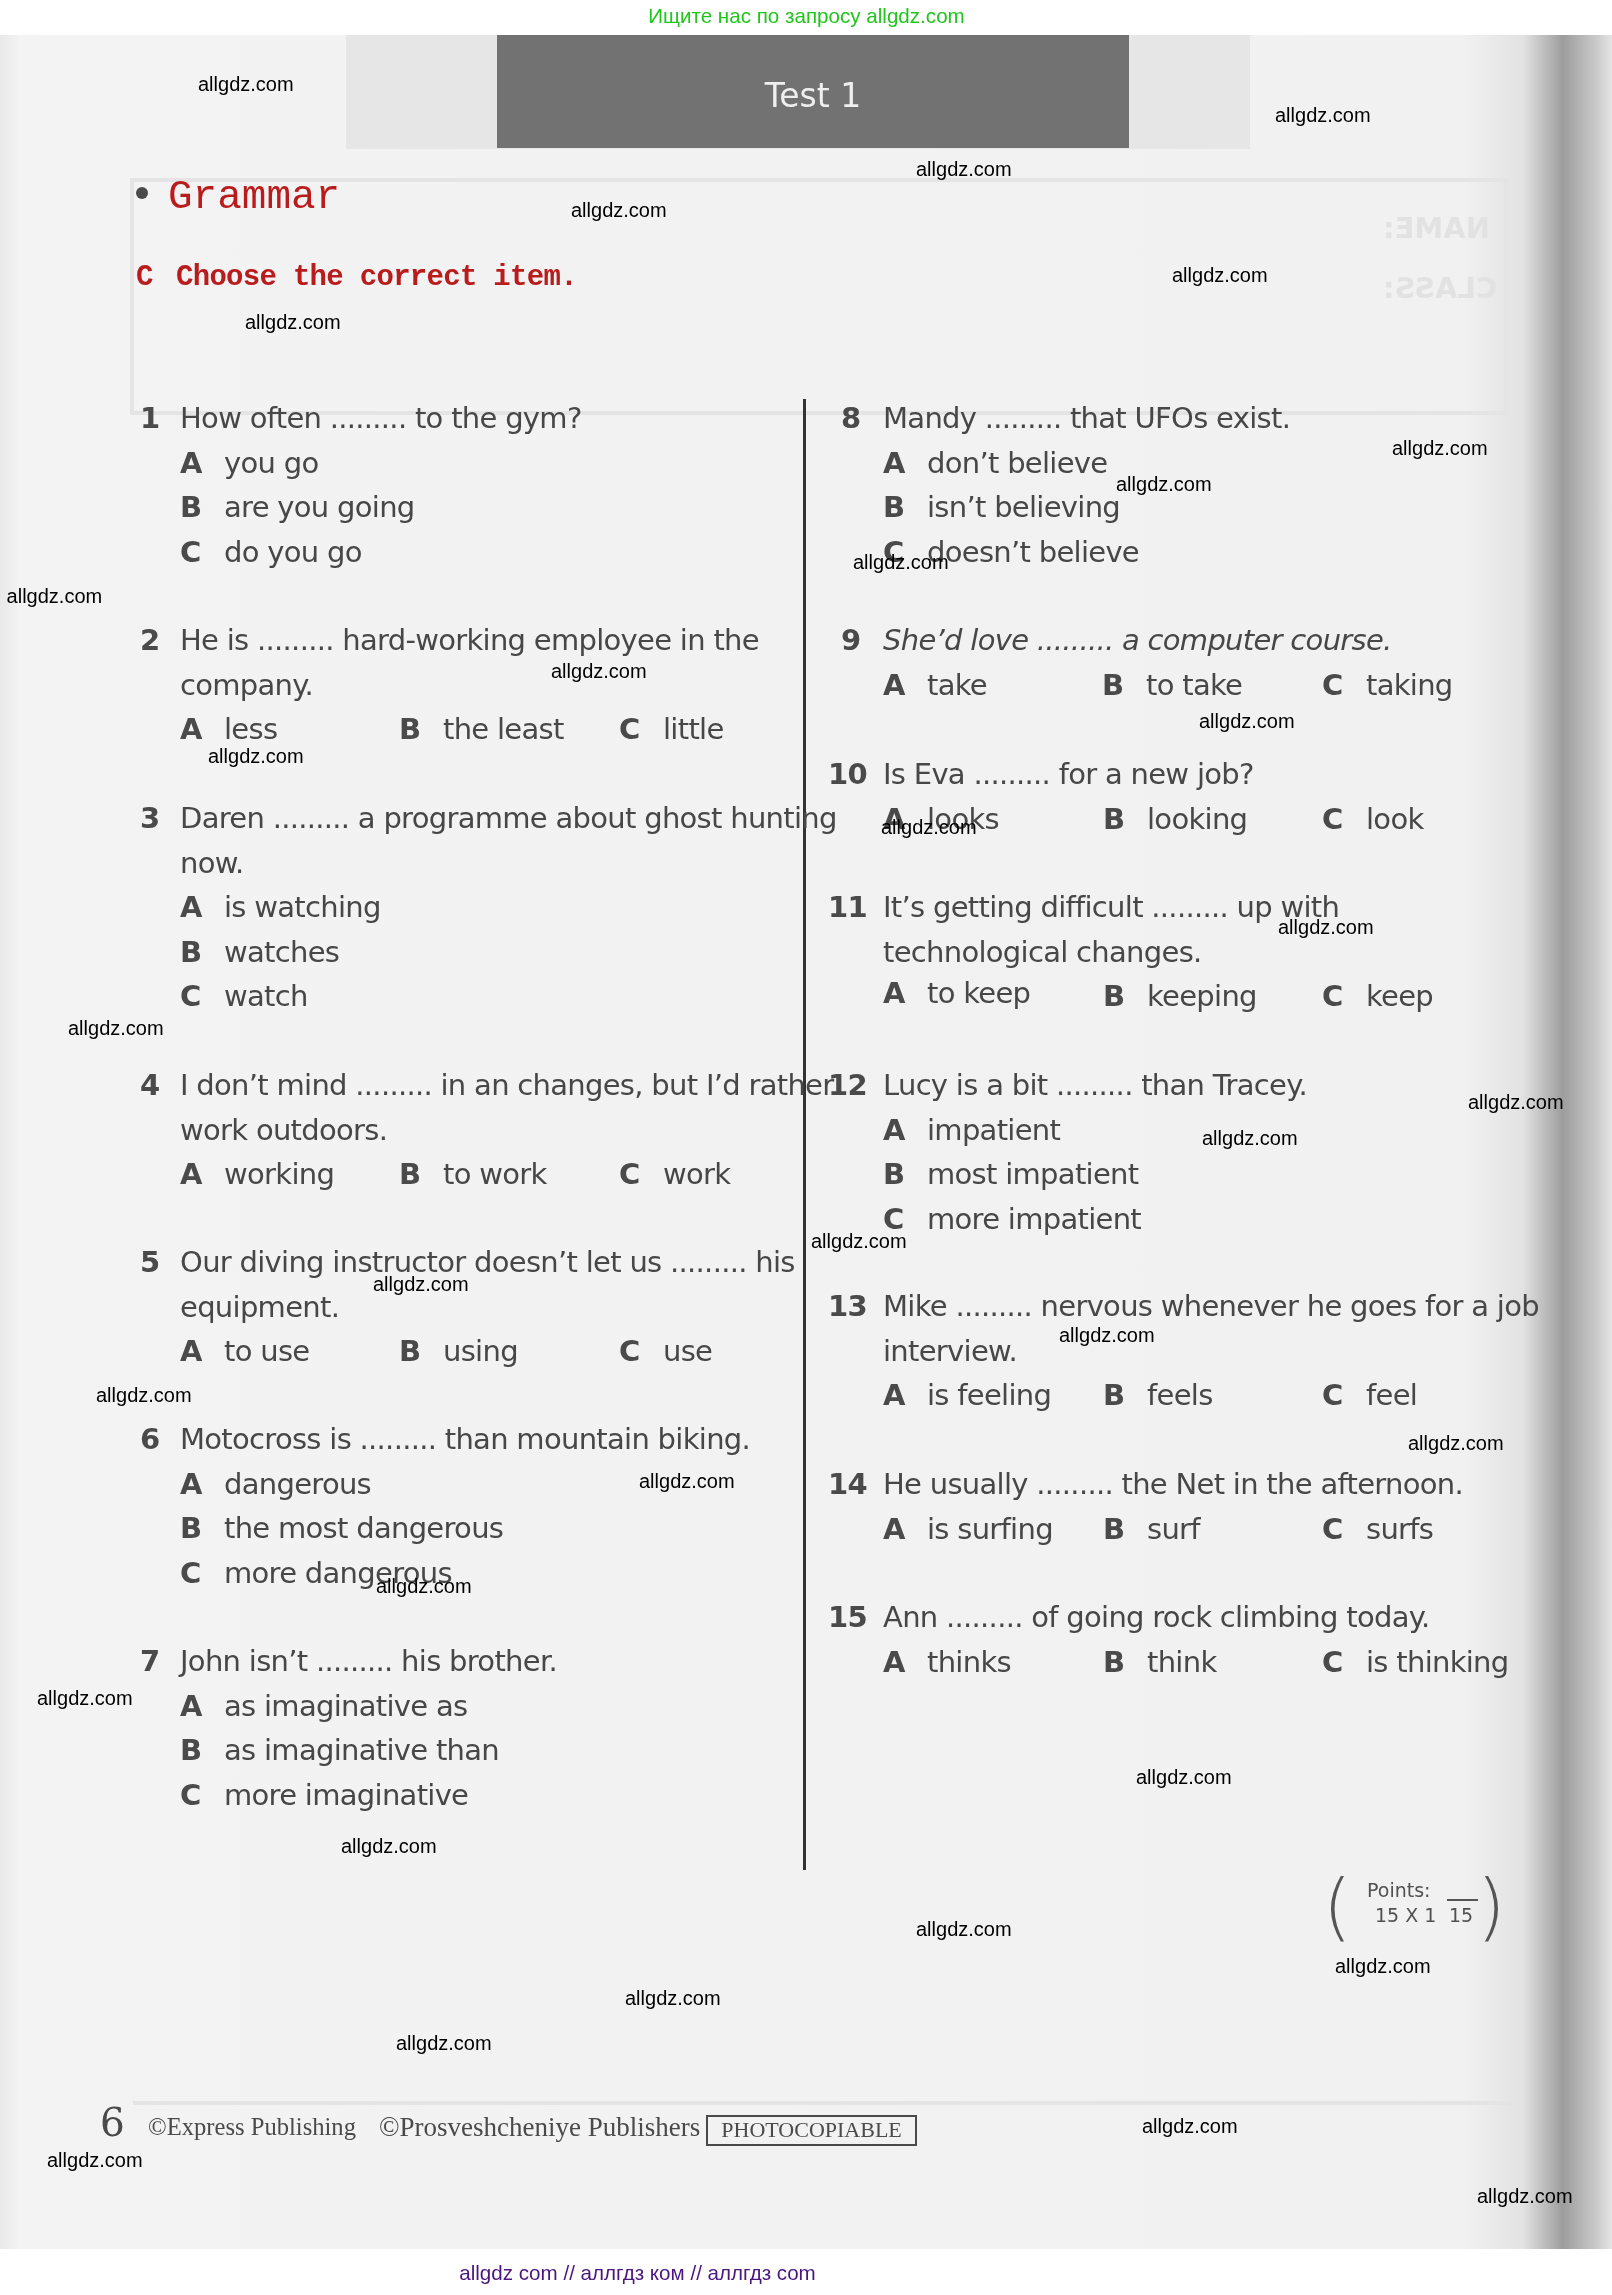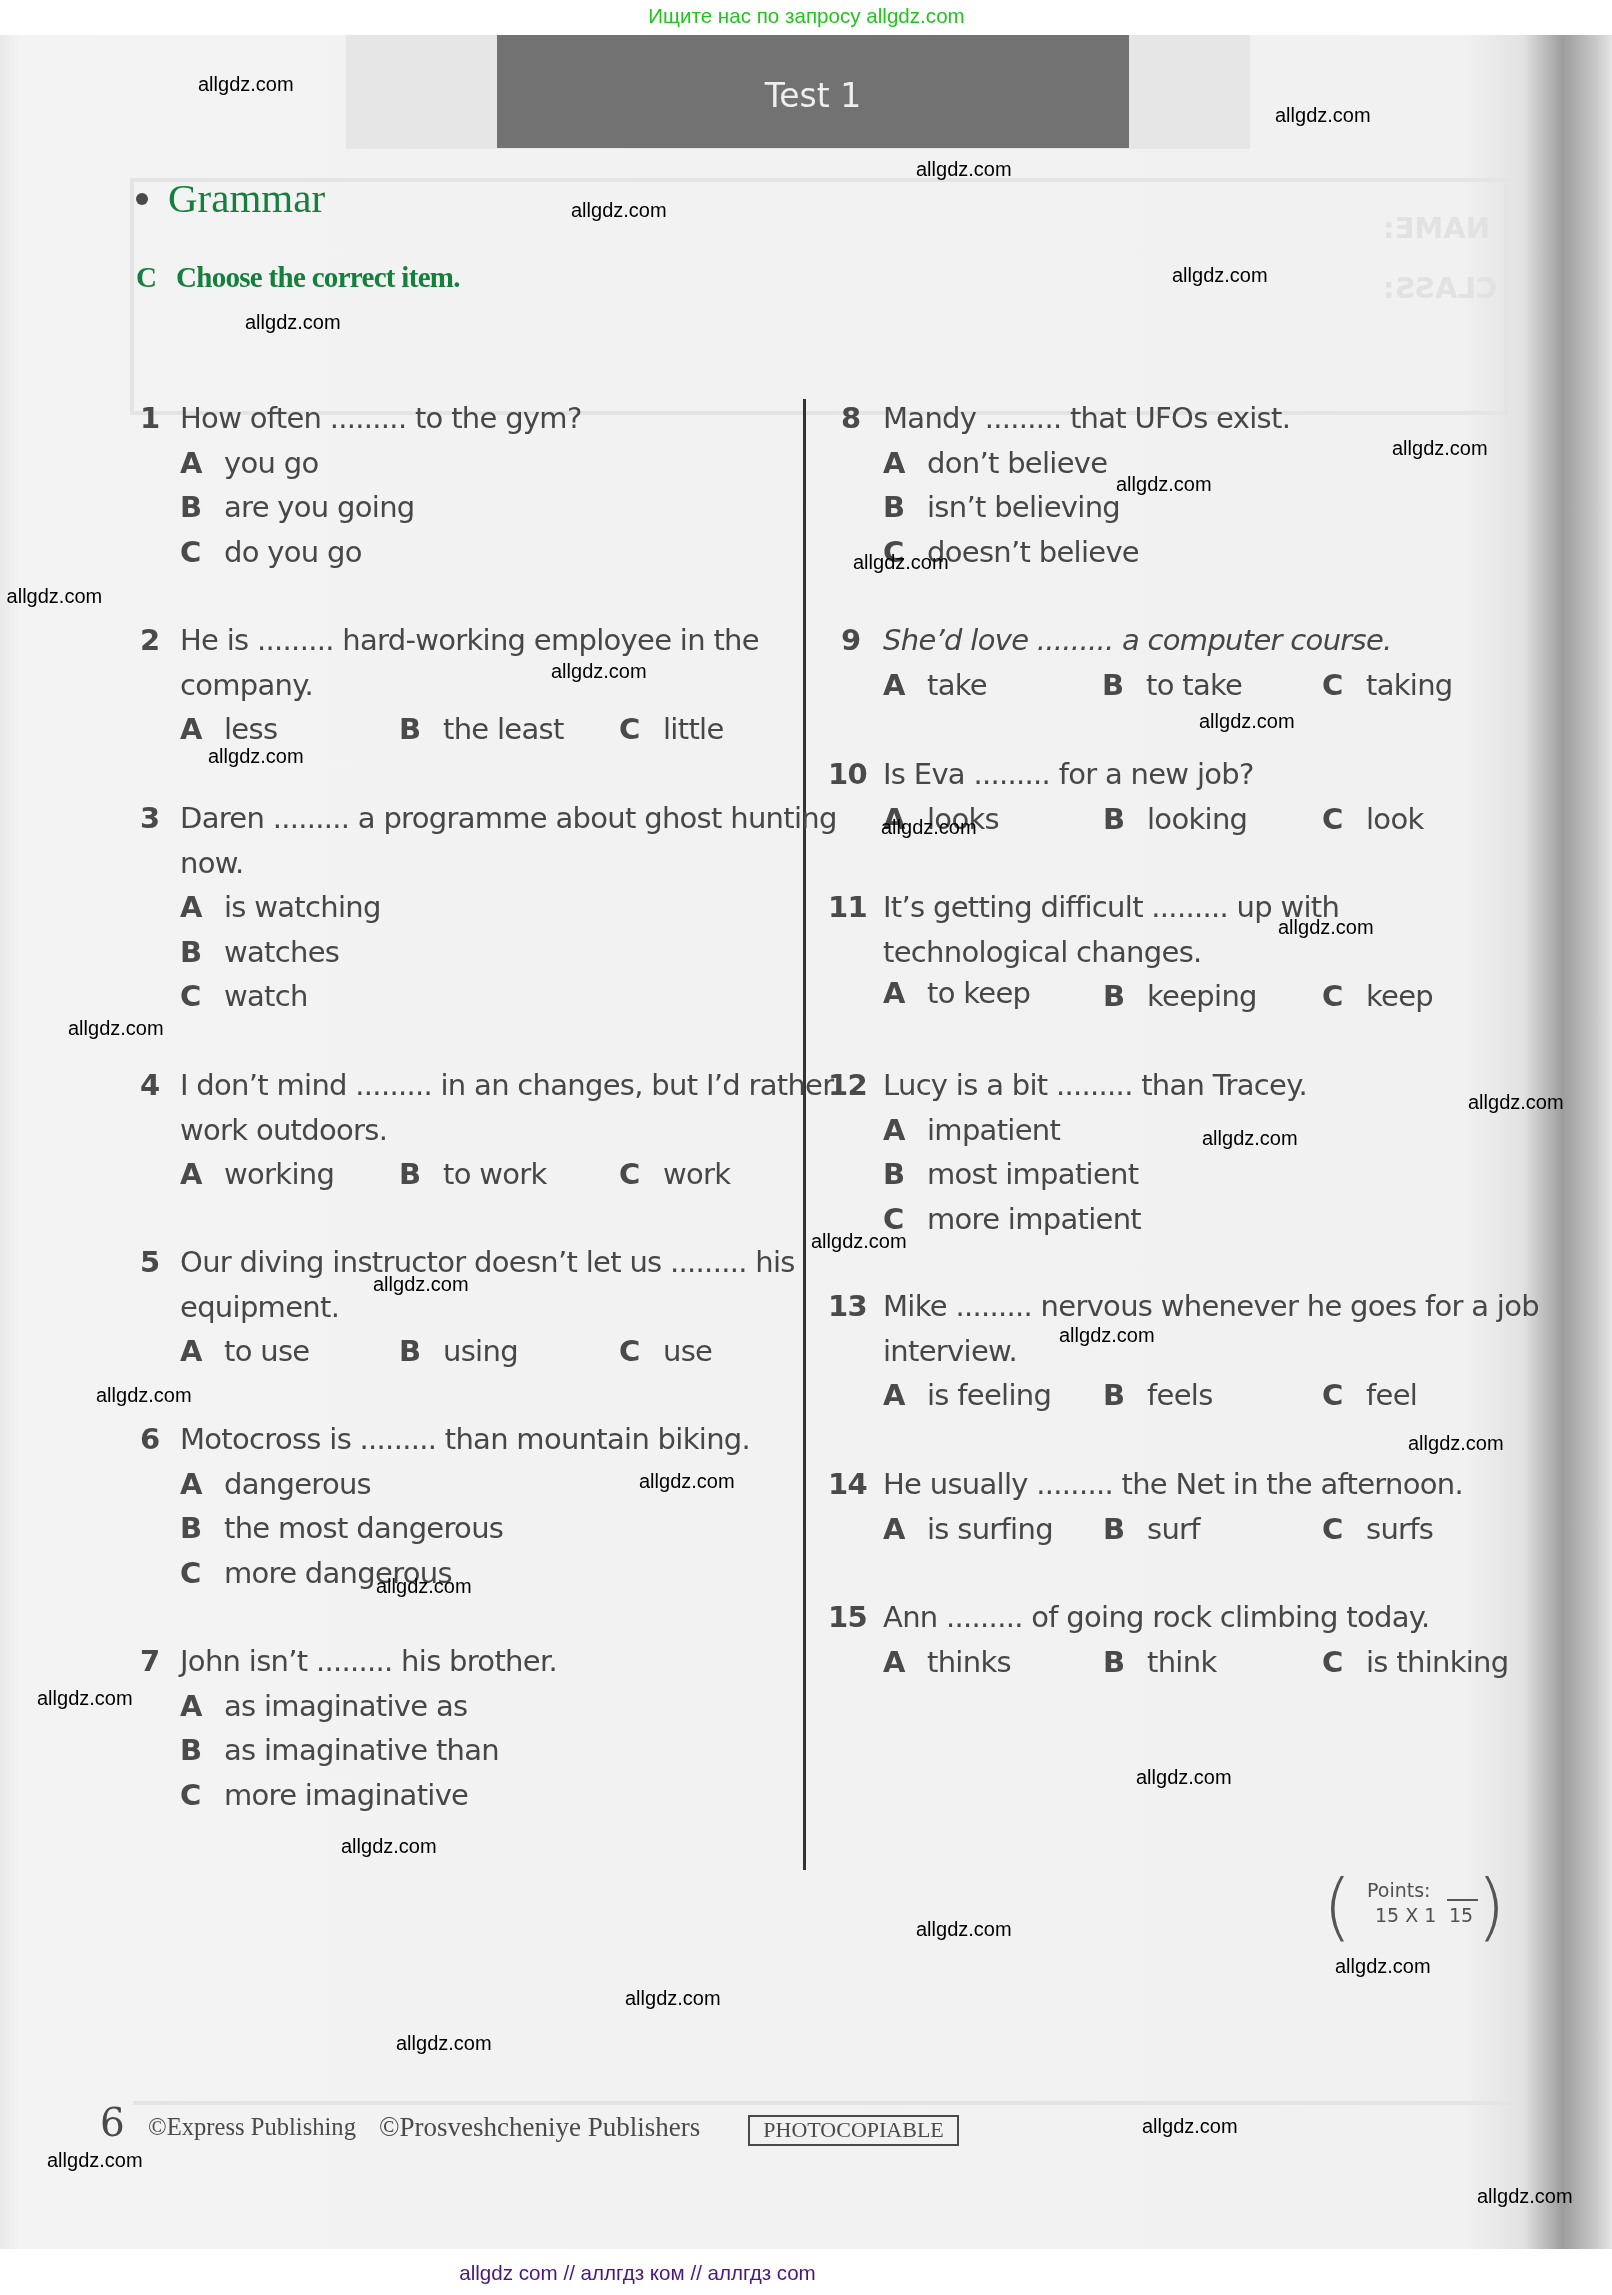--- a/index.html
+++ b/index.html
@@ -36,21 +36,21 @@
   }
   .ghost-box {
     position:absolute; left:130px; top:178px; width:1370px; height:229px;
     border:4px solid #e4e4e4; border-radius:1.3px;
   }
   .ghost-text {
     position:absolute; color:#e2e2e2; font-weight:bold;
     font-family:"DejaVu Sans", sans-serif; transform:scaleX(-1);
   }
   .heading {
-    position:absolute; color:#15803d; font-family:Liberation Serif, serif;
+    position:absolute; color:#b91c1c; font-family:Liberation Mono, monospace;
   }
   .h-grammar { left:136px; top:174px; font-size:41px; }
   .h-grammar .bullet { display:inline-block; width:12px; height:12px; border-radius:50%; background:#4a4a4a; margin-right:20px; vertical-align:middle; position:relative; top:-4px;}
   .h-instr { left:136px; top:261px; font-size:29px; font-weight:bold; letter-spacing:-0.7px; }
   .h-instr .letter { display:inline-block; width:40px; }
   .divider {
     position:absolute; left:803px; top:399px; width:3.3px; height:1471px; background:#333;
   }
   .q {
     position:absolute; color:#474747; font-size:29px; line-height:45px;
@@ -68,21 +68,21 @@
   .points .lp { left:0; } .points .rp { left:154px; }
   .points .lbl { position:absolute; left:44px; top:2.7px; }
   .points .calc { position:absolute; left:52px; top:28px; }
   .points .blank { position:absolute; left:124px; top:24px; width:31px; border-top:2px solid #555; }
   .points .total { position:absolute; left:126px; top:28px; }
   .footer-rule { position:absolute; left:133px; top:2101px; width:1380px; height:4px; background:#e4e4e4; }
   .footer { position:absolute; top:2105px; color:#4a4a4a; font-family:"Liberation Serif", serif; }
   .f-page { left:100px; font-size:39px; top:2100px; font-family:"DejaVu Serif", serif; }
   .f-c1 { left:148px; font-size:24.6px; top:2113px; }
   .f-c2 { left:379px; font-size:27px; top:2112px; }
-  .f-photo { left:706px; top:2115px; font-size:22px; border:2.7px solid #4a4a4a; padding:1.3px 13.3px; line-height:24px;margin-left:42px; }
+  .f-photo { left:706px; top:2115px; font-size:22px; border:2.7px solid #4a4a4a; padding:1.3px 13.3px; line-height:24px; }
   .wm {
     position:absolute; font-family:"Liberation Sans", sans-serif; font-size:20px; color:#000000; white-space:nowrap;
   }
 </style>
 </head>
 <body>
 
 <div class="top-banner">Ищите нас по запросу allgdz.com</div>
 
 <div class="page"></div>

